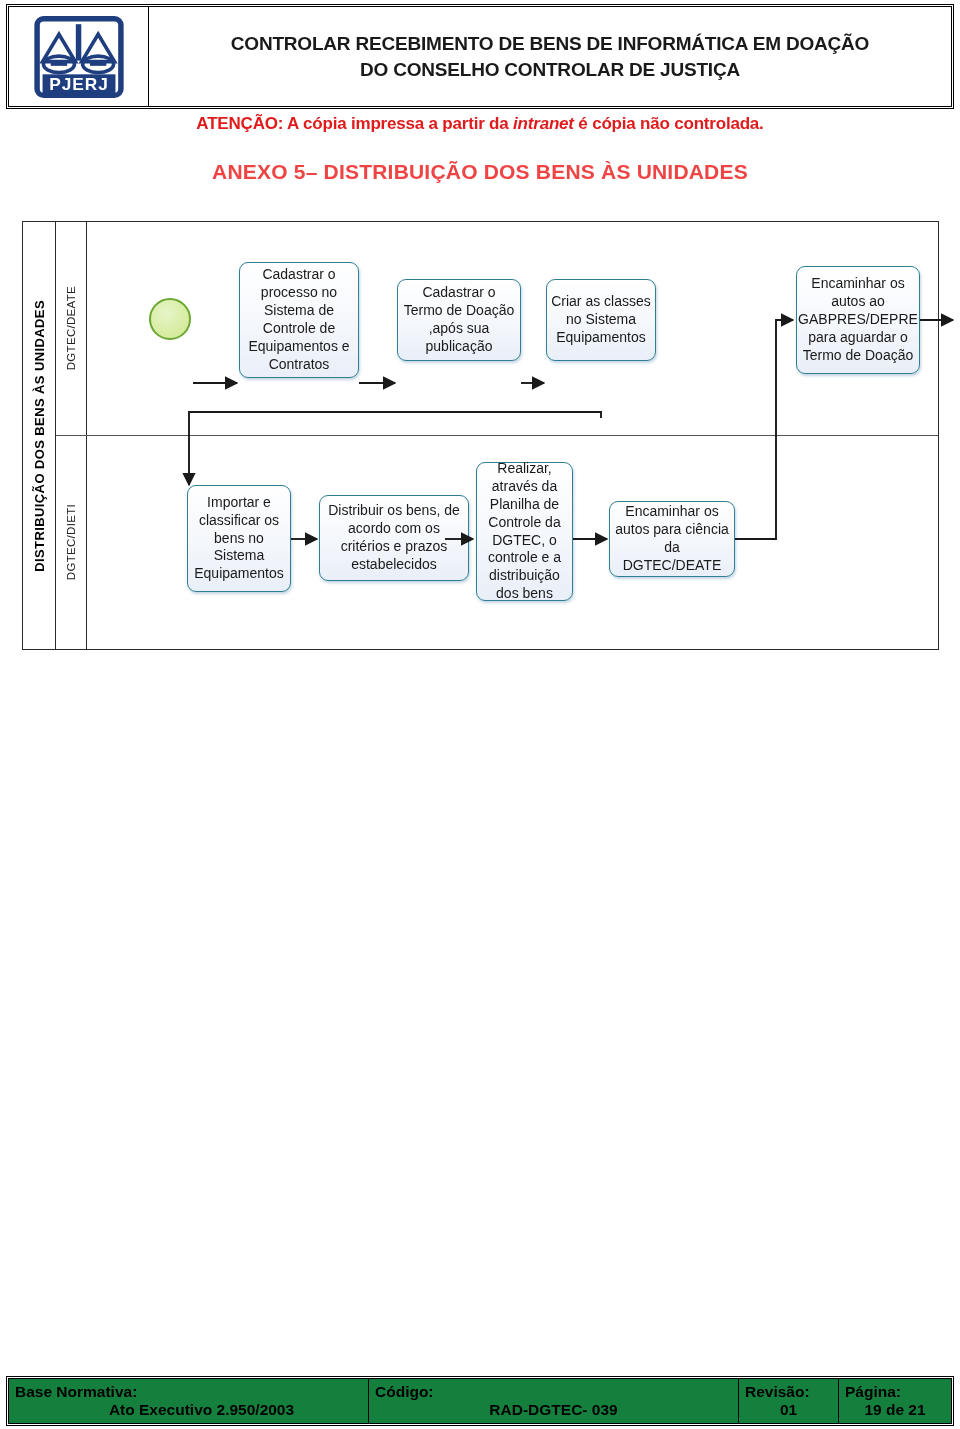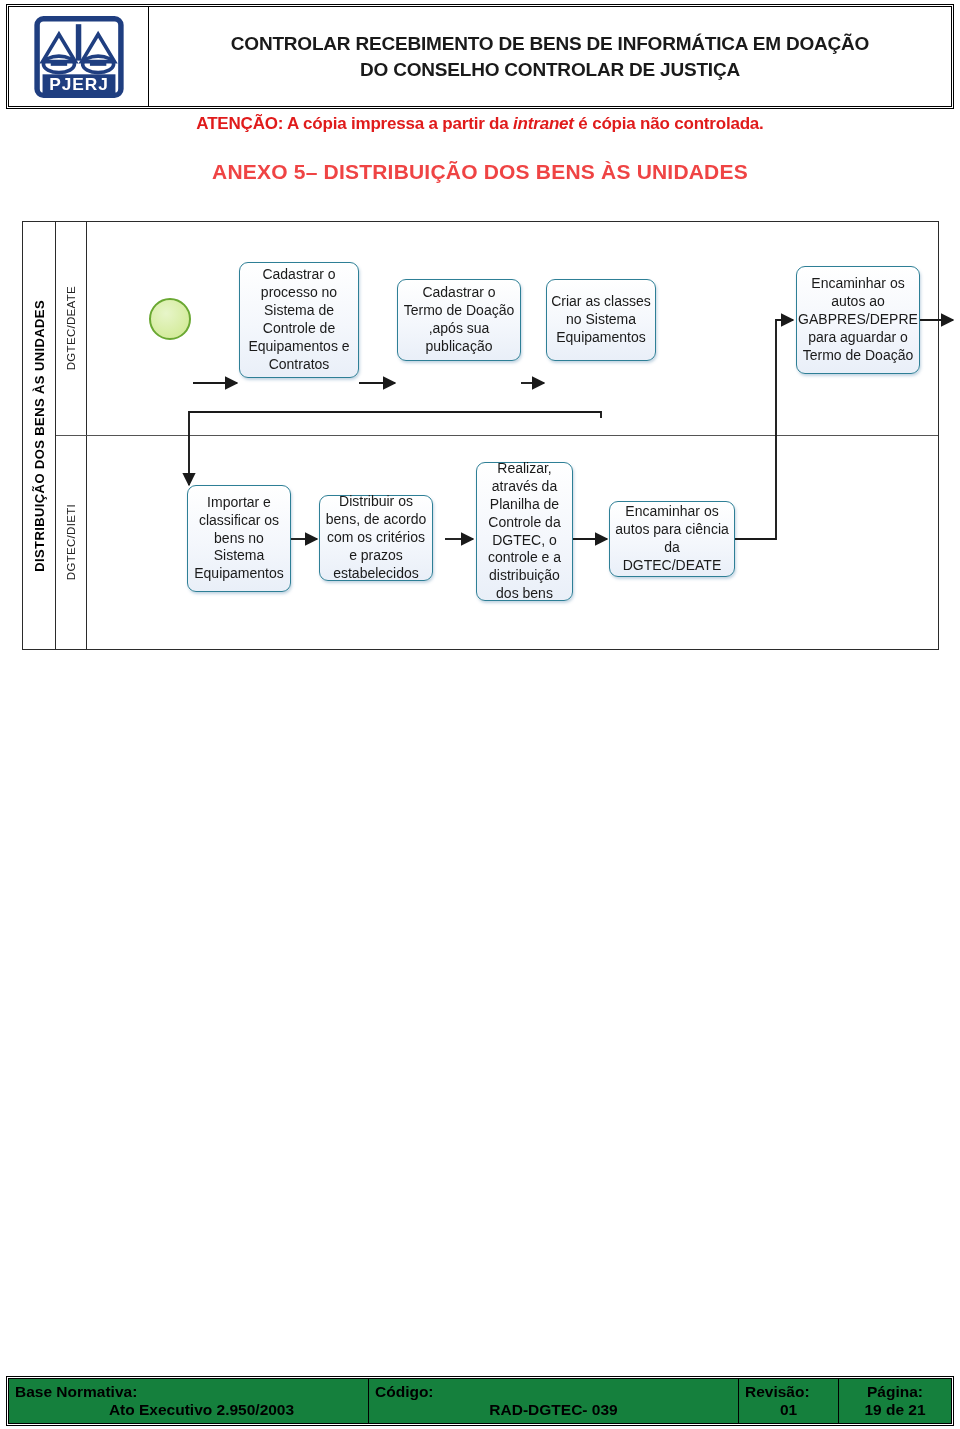--- a/index.html
+++ b/index.html
@@ -212,21 +212,21 @@
     pointer-events: none;
   }
   .fcell {
     box-sizing: border-box;
     border-right: 1.6px solid #000;
     display: flex;
     flex-direction: column;
     justify-content: center;
     padding: 0 6px;
   }
-  .fcell:last-child { border-right: none; align-items: center; }
+  .fcell:last-child { border-right: none; }
   .f-base { flex: 0 0 360px; }
   .f-cod  { flex: 0 0 370px; }
   .f-rev  { flex: 0 0 100px; text-align: center; }
   .f-pag  { flex: 1; text-align: center; }
   .f-lbl {
     font-size: 15.5px;
     font-weight: bold;
     line-height: 1.15;
     text-align: left;
   }
@@ -292,21 +292,21 @@
   </div>
 
   <div class="lane lane-bot">
     <div class="lane-label">
       <span>DGTEC/DIETI</span>
     </div>
     <div class="lane-body">
 
       <div class="task" style="left:100px; top:49px; width:104px; height:107px;">Importar e classificar os bens no Sistema Equipamentos</div>
 
-      <div class="task" style="left:232px; top:59px; width:114px; height:86px;">Distribuir os bens, de acordo com os critérios e prazos estabelecidos</div>
+      <div class="task" style="left:232px; top:59px; width:150px; height:86px;">Distribuir os bens, de acordo com os critérios e prazos estabelecidos</div>
 
       <div class="task" style="left:389px; top:26px; width:97px; height:139px;">Realizar, através da Planilha de Controle da DGTEC, o controle e a distribuição dos bens</div>
 
       <div class="task" style="left:522px; top:65px; width:126px; height:76px;">Encaminhar os autos para ciência da DGTEC/DEATE</div>
     </div>
   </div>
 
   <svg class="flowsvg">
     <defs>
       <marker id="ah" viewBox="0 0 10 10" refX="9" refY="5" markerWidth="7" markerHeight="7" orient="auto-start-reverse">

